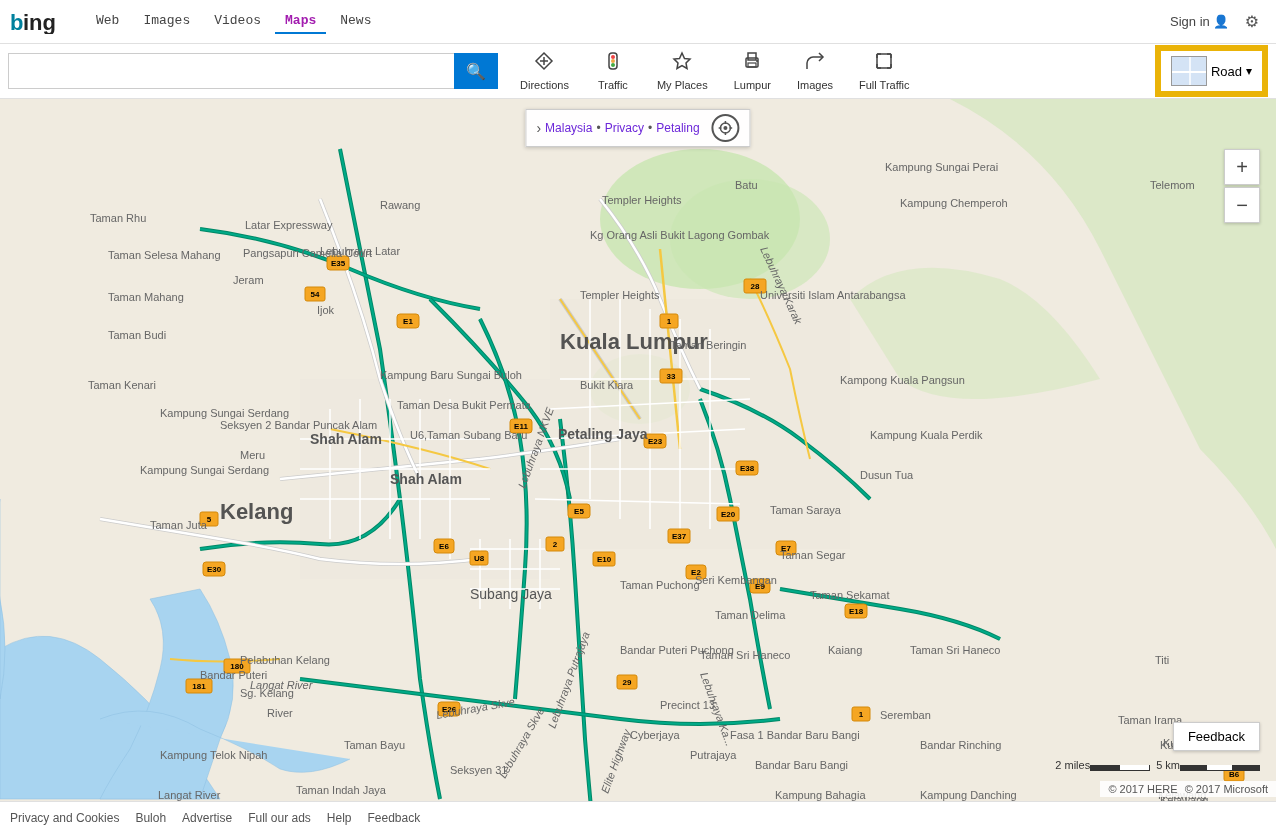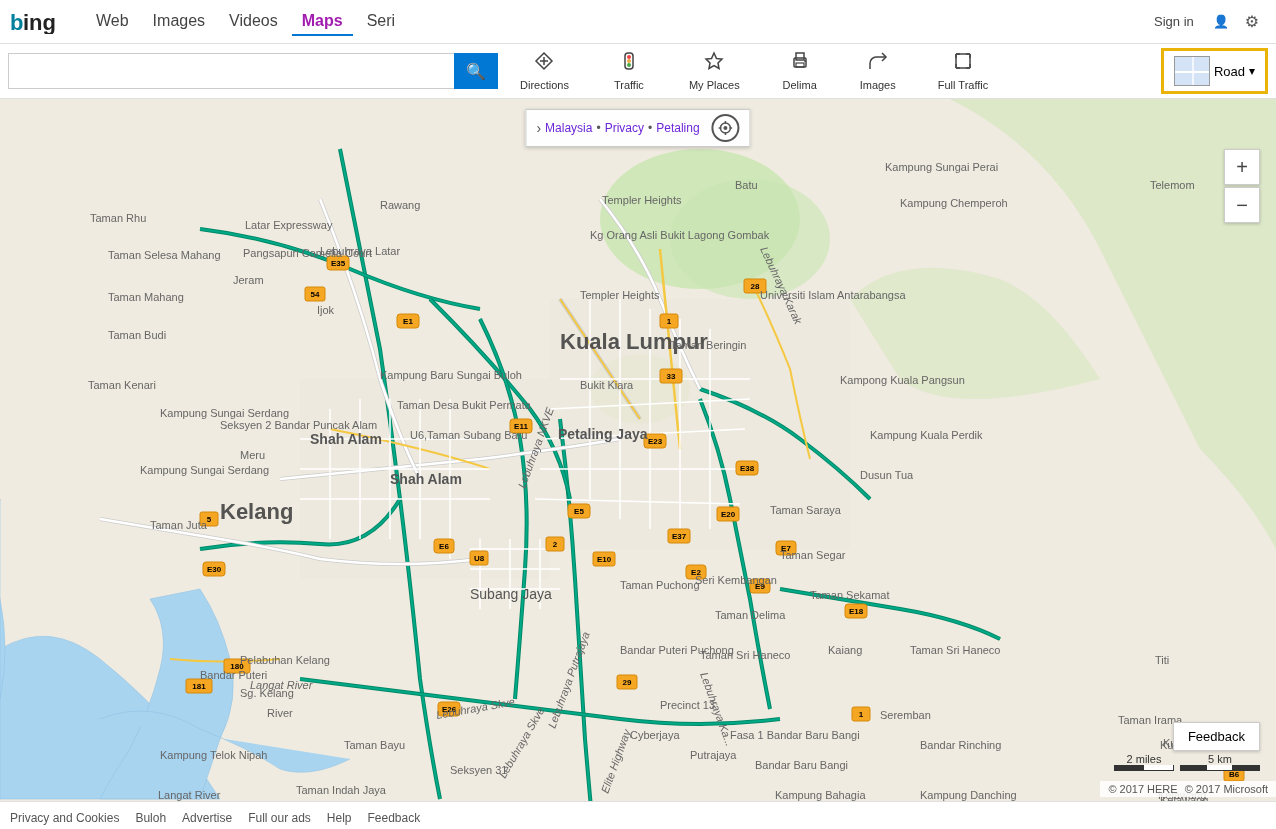--- a/index.html
+++ b/index.html
@@ -21,41 +21,42 @@
       align-items: center;
       margin-right: 16px;
     }
     #nav-links {
       display: flex;
       align-items: center;
       gap: 4px;
     }
     .nav-link {
       padding: 4px 10px;
-      font-size: 16px;
+      font-size: 13px;
       color: #444;
       cursor: pointer;
       text-decoration: none;
       border-bottom: 2px solid transparent;
+      font-family: Liberation Mono, monospace;
     }
     .nav-link.active {
       color: #a21caf;
       border-bottom: 2px solid #0078d4;
       font-weight: 600;
     }
     #header-right {
       margin-left: auto;
       display: flex;
       align-items: center;
       gap: 8px;
     }
     .sign-in-btn {
       display: flex;
       align-items: flex-start;
-      gap: 20px;
+      gap: 4px;
       font-size: 13px;
       color: #444;
       cursor: pointer;
     }
     .gear-btn {
       width: 28px;
       height: 28px;
       display: flex;
       align-items: center;
       justify-content: center;
@@ -98,41 +99,41 @@
       display: flex;
       align-items: center;
       justify-content: center;
       color: #fff;
       font-size: 16px;
     }
     #toolbar-actions {
       display: flex;
       align-items: flex-start;
       margin-left: 10px;
-      gap: 18px;
+      gap: 2px;
     }
     .toolbar-btn {
       display: flex;
       flex-direction: column;
       align-items: center;
       justify-content: center;
       padding: 4px 12px;
       cursor: pointer;
       color: #333;
       font-size: 11px;
       gap: 3px;
       min-width: 60px;
     }
     .toolbar-btn .tb-icon { font-size: 18px; }
     #map-view-btn {
       margin-left: auto;
       display: flex;
       align-items: center;
       gap: 4px;
-      border: 3px solid #eab308;
+      border: 6px solid #eab308;
       padding: 20px 10px;
       cursor: pointer;
       font-size: 13px;
       height: 36px;
     }
     #map-thumbnail {
       width: 36px;
       height: 30px;
       border: 1px solid #999;
       background: #d4e3f5;
@@ -234,22 +235,22 @@
       bottom: 30px;
       display: flex;
       align-items: flex-end;
       gap: 6px;
       z-index: 50;
       font-size: 11px;
       color: #333;
     }
     .scale-segment {
       display: flex;
-      flex-direction: column;
-      align-items: center;
+      flex-direction: row;
+      align-items: flex-end;
     }
     .scale-line {
       height: 6px;
       border: 1px solid #555;
       border-top: none;
     }
 
     #copyright-bar {
       position: absolute;
       right: 0;
@@ -292,21 +293,21 @@
     <svg width="60" height="24" viewBox="0 0 60 24">
       <text x="0" y="20" font-family="Arial" font-size="22" font-weight="bold" fill="#00809d">b</text>
       <text x="13" y="20" font-family="Arial" font-size="22" font-weight="bold" fill="#222">ing</text>
     </svg>
   </div>
   <nav id="nav-links">
     <a class="nav-link">Web</a>
     <a class="nav-link">Images</a>
     <a class="nav-link">Videos</a>
     <a class="nav-link active">Maps</a>
-    <a class="nav-link">Seri</a>
+    <a class="nav-link">News</a>
   </nav>
   <div id="header-right">
     <div class="sign-in-btn">
       <span>Sign in</span>
       <span>👤</span>
     </div>
     <div class="gear-btn">
       <span>⚙</span>
     </div>
   </div>
@@ -351,21 +352,21 @@
     </div>
     <div class="toolbar-btn">
       <span class="tb-icon">
         <svg width="20" height="20" viewBox="0 0 20 20">
             <rect x="4" y="7" width="12" height="9" rx="1" fill="none" stroke="#444" stroke-width="1.5"></rect>
             <rect x="6" y="2" width="8" height="7" fill="none" stroke="#444" stroke-width="1.5"></rect>
             <rect x="6" y="12" width="8" height="4" fill="none" stroke="#444" stroke-width="1.2"></rect>
             <circle cx="15" cy="10" r="1" fill="#444"></circle>
           </svg>
       </span>
-      <span>Delima</span>
+      <span>Lumpur</span>
     </div>
     <div class="toolbar-btn">
       <span class="tb-icon">
         <svg width="20" height="20" viewBox="0 0 20 20">
             <path d="M14 2 L18 6 L14 10" fill="none" stroke="#444" stroke-width="1.5"></path>
             <path d="M18 6 L8 6 C5 6 2 9 2 12 L2 18" fill="none" stroke="#444" stroke-width="1.5"></path>
           </svg>
       </span>
       <span>Images</span>
     </div>

